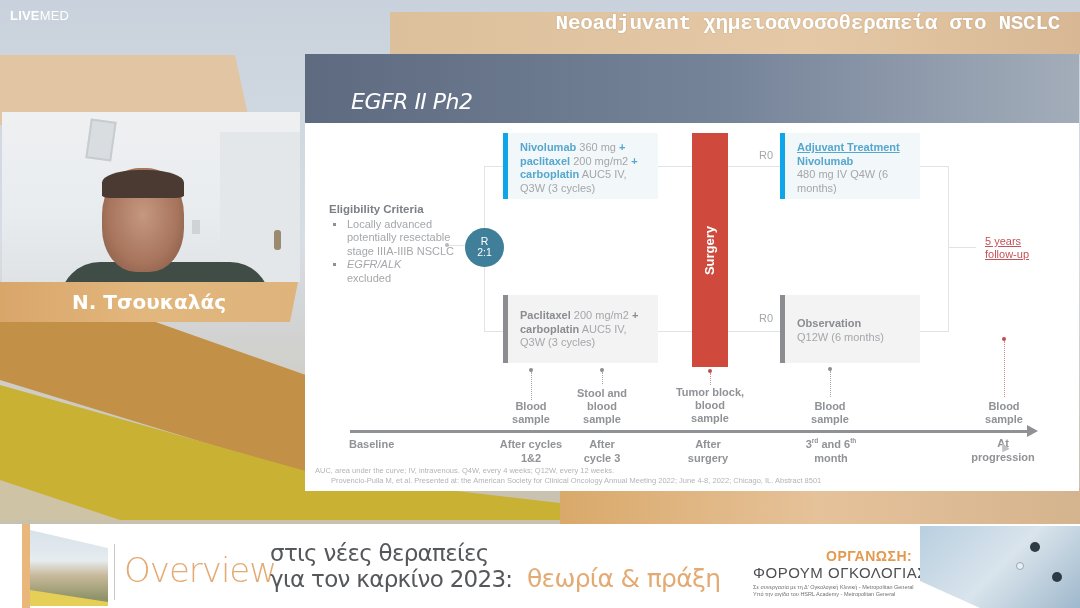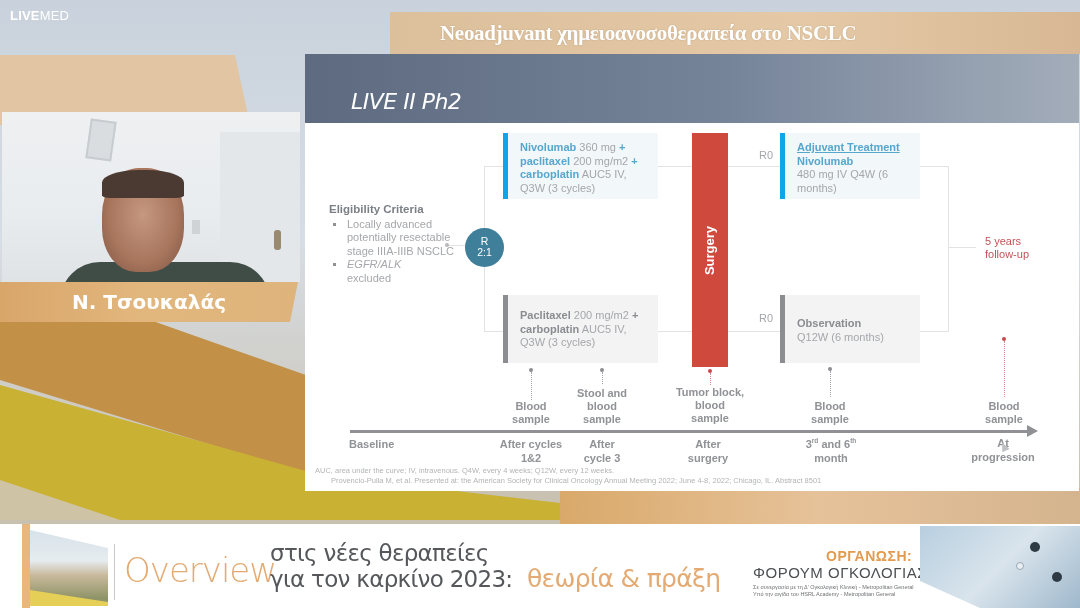--- a/index.html
+++ b/index.html
@@ -40,22 +40,22 @@
 
   
   .brand {
     position: absolute; left: 10px; top: 8px; color: #fff; font-size: 13px; letter-spacing: 0.2px;
   }
   .brand b { font-weight: 700; }
   .brand span.light { font-weight: 400; }
 
   
   .session-title {
-    position: absolute; left: 440px; top: 21px; width: 620px; text-align: left;
-    color: #fff; font-weight: 700; font-size: 21px; font-family: Liberation Serif, serif;
+    position: absolute; left: 440px; top: 12px; width: 620px; text-align: right;
+    color: #fff; font-weight: 700; font-size: 21px; font-family: Liberation Mono, monospace;
     letter-spacing: -0.3px; text-shadow: 0 0 2px rgba(0,0,0,0.15);
   }
 
   
   .speaker-video {
     position: absolute; left: 2px; top: 112px; width: 298px; height: 170px;
     background: linear-gradient(180deg, #eef0f2 0%, #e9ecef 60%, #dfe3e6 100%);
     overflow: hidden;
   }
   .speaker-video .wall-right {
@@ -147,21 +147,21 @@
     position: absolute; left: 387px; top: 10px; width: 36px; height: 234px;
     display: flex; align-items: center; justify-content: center;
   }
   .surgery-label span {
     transform: rotate(-90deg); color: #fff; font-weight: 700; font-size: 13px; white-space: nowrap;
   }
 
   .r0 { position: absolute; font-size: 11px; color: #a5a7aa; }
 
   .followup {
-    position: absolute; left: 680px; top: 112px; font-size: 11px; line-height: 13px; color: #c55257;
+    position: absolute; left: 680px; top: 112px; font-size: 11px; line-height: 13px; color: #c55257; text-decoration: underline;
   }
 
   .tick {
     position: absolute; width: 0; border-left: 1px dotted #a5a7aa;
   }
   .tick.red { border-left-color: #d88a8c; }
   .tick-dot {
     position: absolute; width: 4px; height: 4px; border-radius: 50%; background: #8b8d91;
   }
   .tick-dot.red { background: #c8484c; }
@@ -260,21 +260,21 @@
   <div class="figurine"></div>
   <div class="person-body"></div>
   <div class="person-head"></div>
   <div class="person-hair"></div>
 </div>
 <div class="speaker-name-bar"></div>
 <div class="speaker-name">Ν. Τσουκαλάς</div>
 
 <div class="slide">
   <div class="slide-header">
-    <div class="slide-subtitle">LIVE II Ph2</div>
+    <div class="slide-subtitle">EGFR II Ph2</div>
   </div>
 
   <div class="slide-body">
 
     <div class="elig">
       <div class="elig-title">Eligibility Criteria</div>
       <ul>
         <li>Locally advanced potentially resectable stage IIIA-IIIB NSCLC</li>
         <li><em>EGFR/ALK</em><br><span>excluded</span></li>
       </ul>

